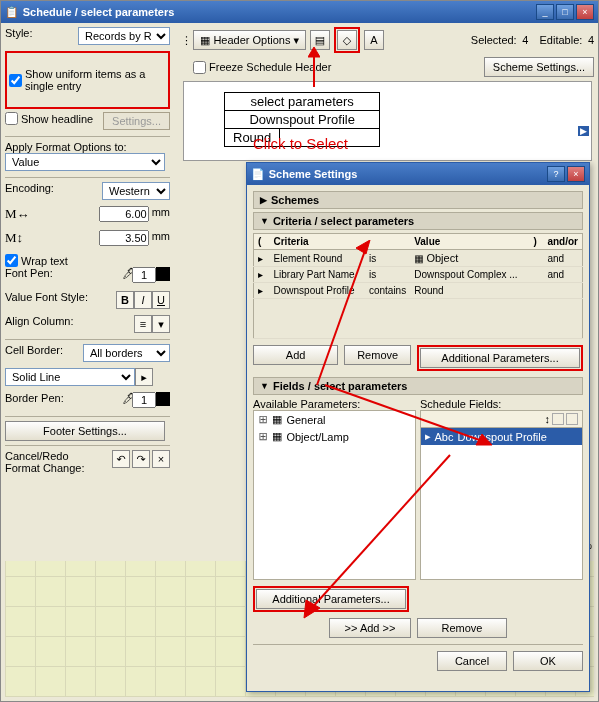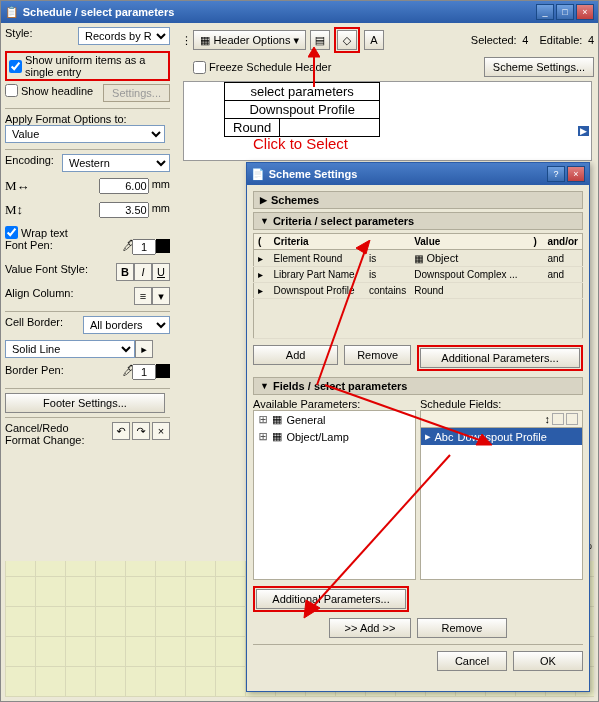--- a/index.html
+++ b/index.html
@@ -36,21 +36,21 @@
 .toolbar .trow { display: flex; align-items: center; gap: 4px; margin-bottom: 4px; }
 .tool-btn { height: 20px; border: 1px solid #888; background: linear-gradient(#fefefe,#e4e0d0); padding: 0 6px; display: inline-flex; align-items: center; gap: 3px; }
 .tool-icon { width: 20px; padding: 0; justify-content: center; }
 .status-right { margin-left: auto; font-size: 10px; }
 
 .red-box { border: 2px solid #e00000; }
 .red-arrow { position: absolute; stroke: #e00000; fill: #e00000; }
 .red-text { position: absolute; color: #e00000; font-size: 15px; font-weight: normal; font-family: Arial; }
 
 .doc-area { position: absolute; left: 182px; top: 80px; right: 6px; height: 80px; background: #fff; border: 1px solid #999; }
-.doc-table { position: absolute; left: 40px; top: 0; border-collapse: collapse; text-align: center; }
+.doc-table { position: absolute; left: 40px; top: 10px; border-collapse: collapse; text-align: center; }
 .doc-table td { border: 1px solid #000; padding: 1px 8px; font-size: 13px; height: 16px; }
 .doc-table th { border: 1px solid #000; padding: 1px 8px; font-size: 13px; height: 16px; font-weight: normal; }
 
 .graph-bg { position: absolute; left: 4px; top: 560px; right: 4px; bottom: 4px; background:
   repeating-linear-gradient(0deg,#d8d8b8,#d8d8b8 1px,transparent 1px,transparent 30px),
   repeating-linear-gradient(90deg,#d8d8b8,#d8d8b8 1px,transparent 1px,transparent 30px),
   #eceec8; }
 
 .dialog { position: absolute; left: 246px; top: 162px; width: 344px; height: 530px; border: 1px solid #2b5ca8; background: #ebe8d7; box-shadow: 2px 2px 6px rgba(0,0,0,.3); }
 .dialog .body { padding: 6px; }
@@ -80,21 +80,21 @@
     <span class="win-btn">□</span>
     <span class="win-btn close">×</span>
   </div>
 
   <div class="left-panel">
     <div class="row">
         <label>Style:</label>
         <span style="flex:1"></span>
         <select class="style-select"><option>Records by Rows</option></select>
       </div>
-    <div class="red-box" style="padding:1px 2px;margin-bottom:3px">
+    <div class="red-box" style="padding:15px 2px;margin-bottom:3px">
       <label class="chk-row">
           <input type="checkbox" checked="" style="">
           <span>Show uniform items as a single entry</span>
         </label>
     </div>
     <div class="row">
       <label class="chk-row">
           <input type="checkbox" style="">
           <span>Show headline</span>
         </label>
@@ -103,21 +103,21 @@
     </div>
     <hr>
     <div>Apply Format Options to:</div>
     <div class="row">
         <select style="width:160px"><option>Value</option></select>
       </div>
     <hr>
     <div class="row">
         <label>Encoding:</label>
         <span style="flex:1"></span>
-        <select style="width:108px"><option>Western</option></select>
+        <select style="width:68px"><option>Western</option></select>
       </div>
     <div class="row">
         <span style="font-family:serif;font-size:13px">M↔</span>
         <span style="flex:1"></span>
         <input class="small-input" value="6.00" style="">
         <span style="margin-left:3px">mm</span>
       </div>
     <div class="row">
         <span style="font-family:serif;font-size:13px">M↕</span>
         <span style="flex:1"></span>

